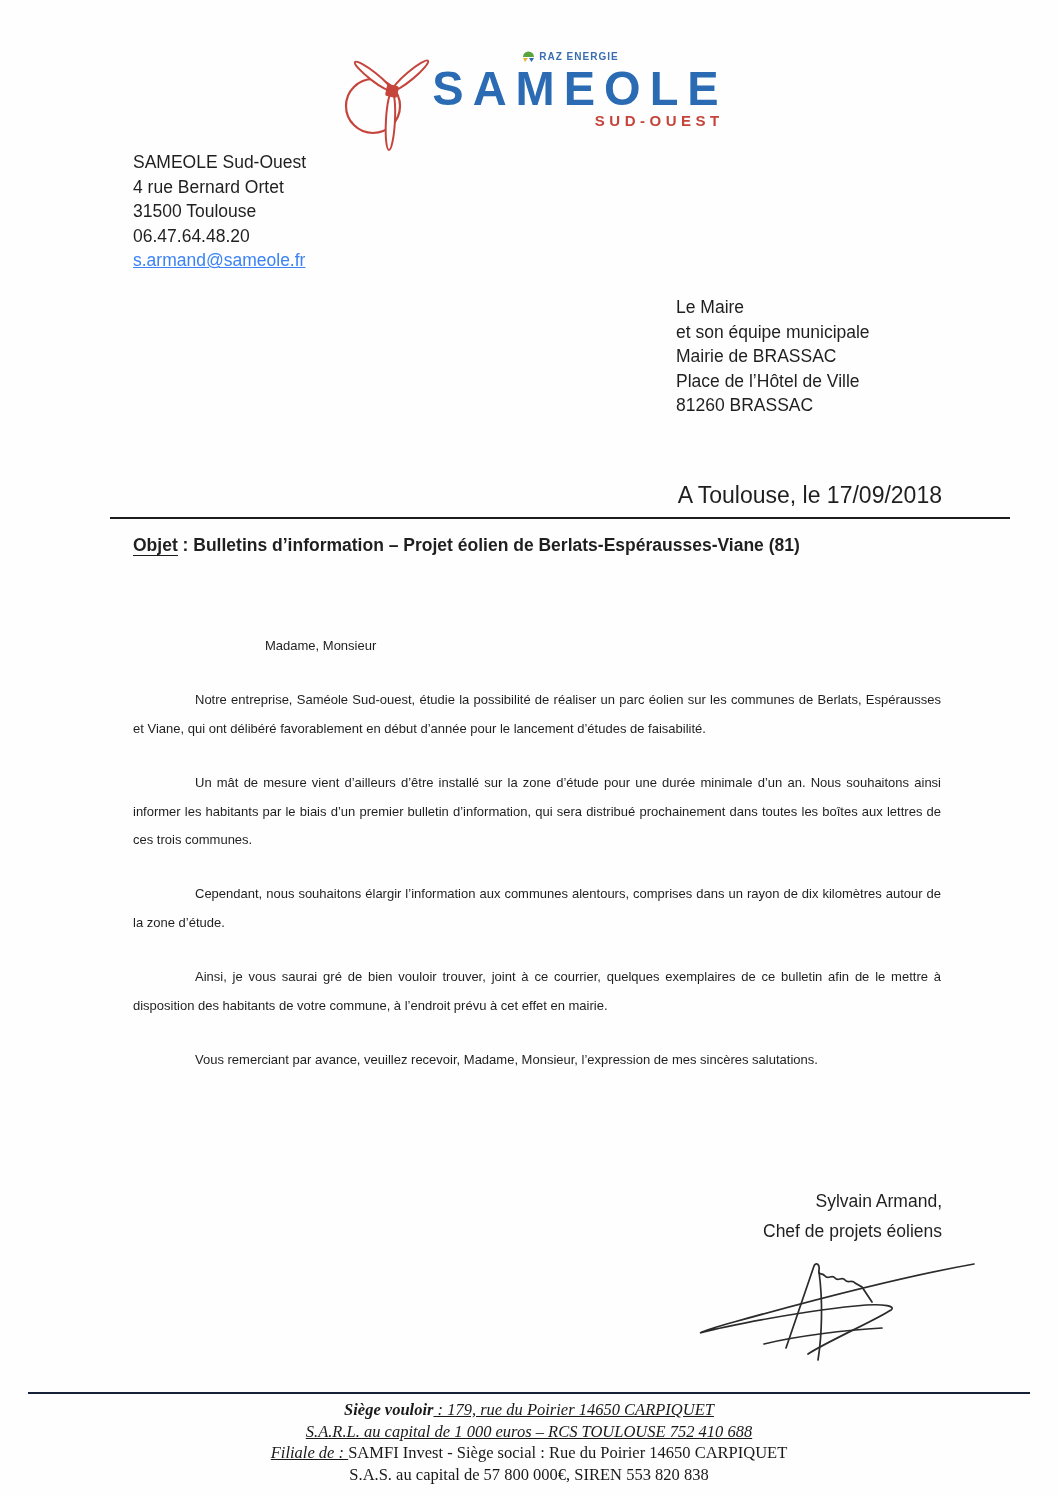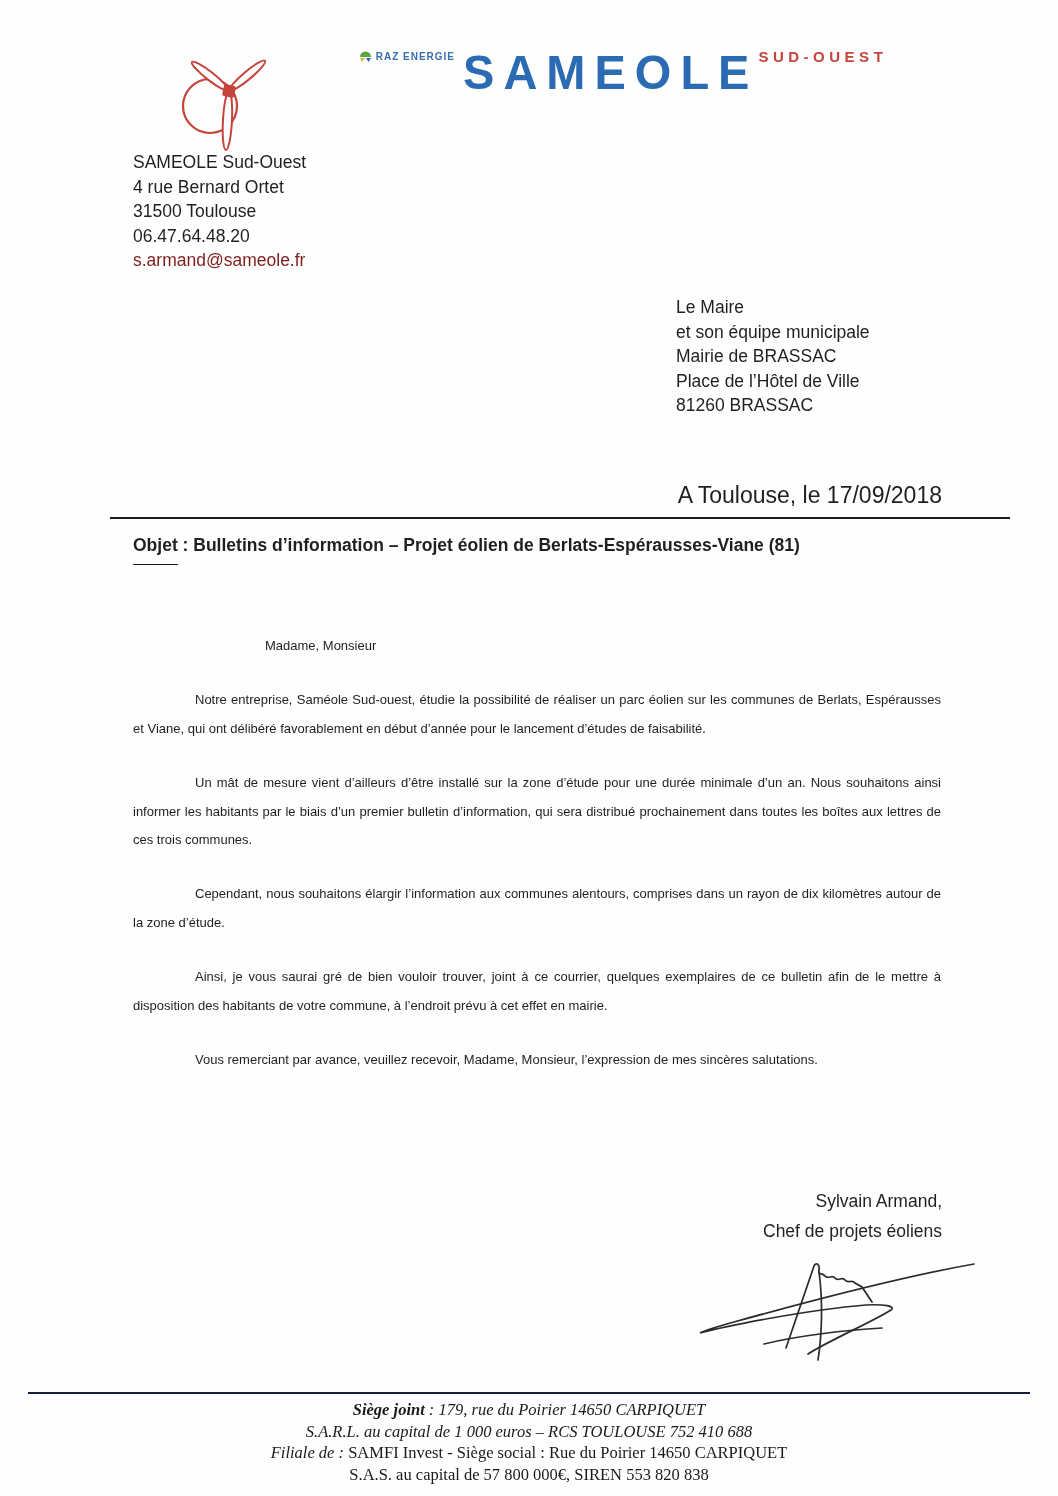--- a/index.html
+++ b/index.html
@@ -9,57 +9,57 @@
     margin:0 auto;
     background:#fefefe;
     font-family:"Liberation Sans",sans-serif;
     color:#1f1f1f;
     overflow:hidden;
   }
   
   .logo-wrap{position:absolute;top:48px;left:0;width:100%;display:flex;justify-content:center;}
   .logo-inner{display:flex;align-items:flex-start;}
   .turbine{width:108px;height:102px;margin-right:-14px;margin-top:2px;}
-  .logo-text{display:flex;flex-direction:row;}
+  .logo-text{display:flex;flex-direction:column;}
   .raz-row{display:flex;align-items:center;gap:4px;margin-left:98px;height:16px;}
   .raz-label{font-size:10px;font-weight:bold;letter-spacing:1px;color:#3a6db0;}
   .wordmark{
     font-size:47px;font-weight:bold;letter-spacing:9px;
     color:#2a6bb3;line-height:46px;margin-top:2px;
     transform:scaleY(1.02);
     margin-left:8px;
   }
   .brand-sub{
     font-size:15px;font-weight:bold;letter-spacing:4.5px;
     color:#c5453c;text-align:right;margin-top:0px;padding-right:4px;
   }
   
   .sender{position:absolute;left:133px;top:150px;font-size:17.5px;line-height:24.6px;}
-  .sender-email{color:#7f1d1d;}
+  .sender-email{color:#3b82f6;text-decoration:underline;}
   .recipient{position:absolute;left:676px;top:295px;font-size:17.5px;line-height:24.6px;}
   
   .dateline{position:absolute;top:482px;right:116px;font-size:23px;}
   .rule-subject{position:absolute;top:517px;left:110px;width:900px;height:2px;background:#1c1c1c;}
   .subject{position:absolute;top:535px;left:133px;font-size:17.5px;font-weight:bold;}
-  .subject-label{border-bottom:1.5px solid #1c1c1c;padding-bottom:9px;}
+  .subject-label{border-bottom:1.5px solid #1c1c1c;padding-bottom:0;}
   
   .body{position:absolute;left:133px;top:632px;width:808px;font-size:13px;line-height:28.4px;}
   .salutation{margin:0 0 0 132px;}
   .body p{margin:26px 0 0 0;text-align:justify;text-indent:62px;}
   
   .sig-block{position:absolute;top:1186px;right:116px;text-align:right;font-size:17.5px;line-height:30px;}
   .sig-scrawl{position:absolute;left:686px;top:1250px;width:290px;height:118px;}
   
   .rule-footer{position:absolute;top:1392px;left:28px;right:28px;height:2px;background:#15203a;}
   .footer{
     position:absolute;top:1399px;left:0;width:100%;
     text-align:center;font-family:"Liberation Serif",serif;
     font-size:16.5px;line-height:21.5px;color:#1a1a1a;
   }
-  .it{font-style:italic;}
+  .it{font-style:italic;text-decoration:underline;}
   .bi{font-style:italic;font-weight:bold;}
   .b{font-weight:normal;}
 </style>
 </head>
 <body>
 
 <div class="page">
 
   <div class="logo-wrap">
     <div class="logo-inner">
@@ -132,19 +132,19 @@
 
   <svg class="sig-scrawl" viewBox="0 0 290 118" fill="none" stroke="#2b2b2b" stroke-width="1.7" stroke-linecap="round">
     <path d="M288 14 C220 26 120 52 48 72 C30 77 18 81 14 83 C40 76 120 60 180 55 C198 54 210 56 205 60 C190 70 140 92 122 104"></path>
     <path d="M100 98 L128 16 C130 12 134 14 133 20 C132 26 136 22 139 26 C142 30 146 24 149 28 C152 32 156 26 159 30 C162 34 166 29 169 33 L176 37 L186 52"></path>
     <path d="M133 22 C137 50 136 85 132 110"></path>
     <path d="M78 94 C110 86 160 80 196 78"></path>
   </svg>
 
   <div class="rule-footer"></div>
   <div class="footer">
-    <div><span class="bi">Siège joint</span><span class="it"> : 179, rue du Poirier 14650 CARPIQUET</span></div>
+    <div><span class="bi">Siège vouloir</span><span class="it"> : 179, rue du Poirier 14650 CARPIQUET</span></div>
     <div class="it">S.A.R.L. au capital de 1 000 euros – RCS TOULOUSE 752 410 688</div>
     <div><span class="it">Filiale de : </span><span class="b">SAMFI Invest</span><span> - Siège social : Rue du Poirier 14650 CARPIQUET</span></div>
     <div>S.A.S. au capital de 57 800 000€, SIREN 553 820 838</div>
   </div>
 
 </div>
 
 </body></html>

